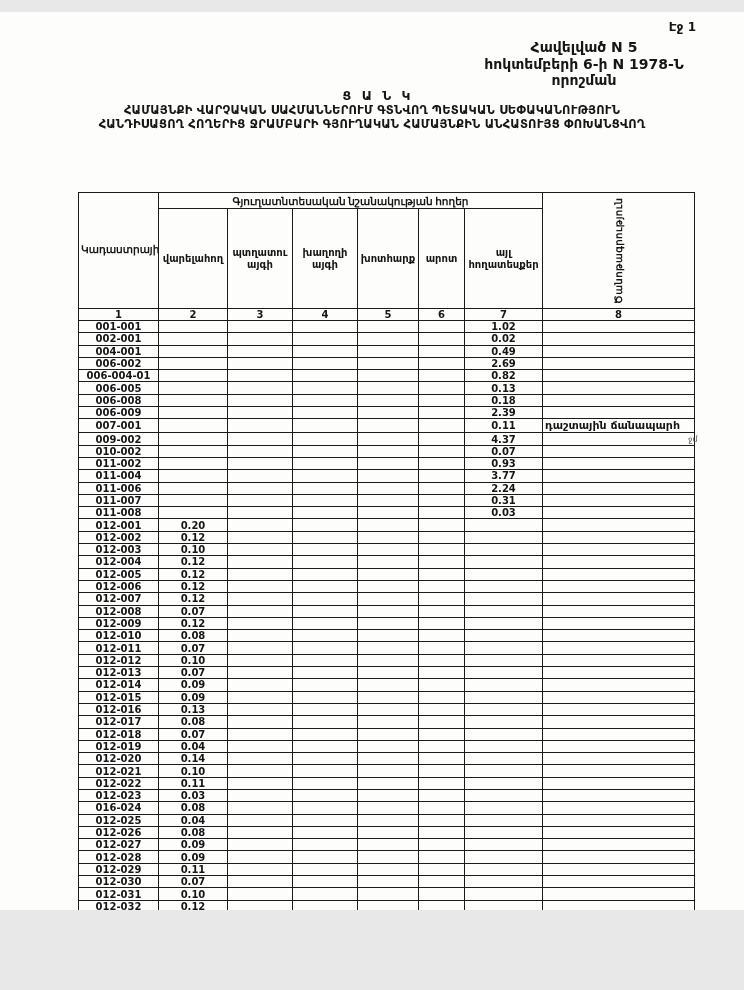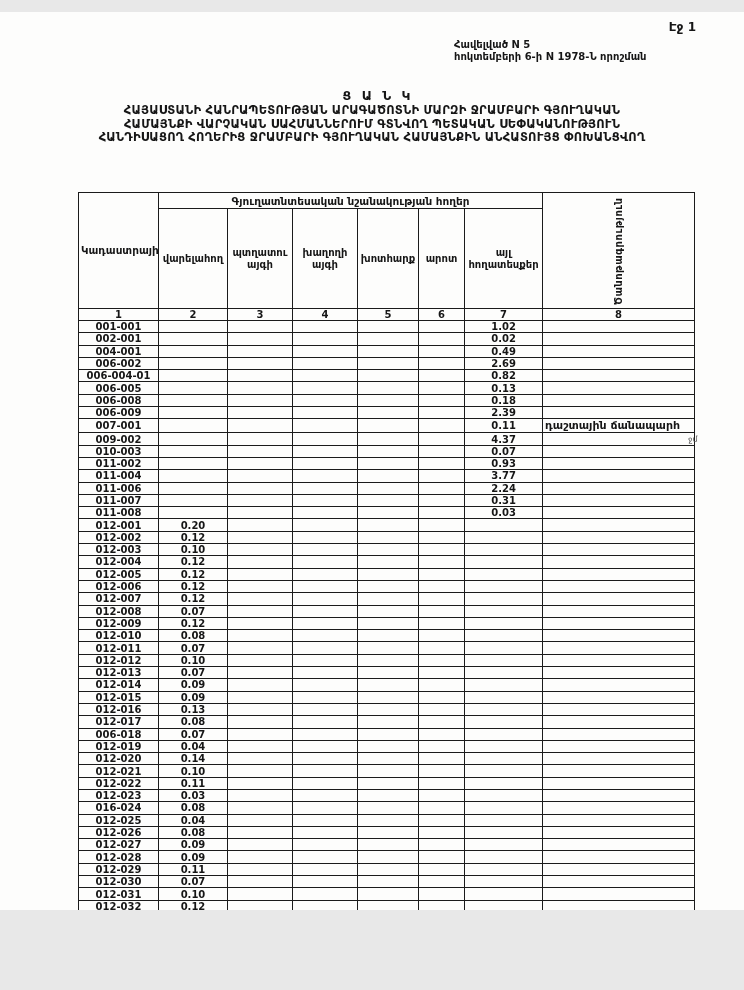--- a/index.html
+++ b/index.html
@@ -22,22 +22,22 @@
     top: 8px;
     right: 48px;
     font-size: 12px;
     font-weight: 700;
   }
   .annex {
     position: absolute;
     top: 27px;
     right: 30px;
     width: 260px;
-    text-align: left;
-    font-size: 10px;
+    text-align: center;
+    font-size: 14px;
     font-weight: 700;
     line-height: 1.18;
   }
   .title-word {
     position: absolute;
     top: 76px;
     left: 6px;
     width: 100%;
     text-align: center;
     font-size: 12.5px;
@@ -66,21 +66,21 @@
     font-weight: 700;
   }
   table.land th, table.land td {
     border: 1.5px solid #1b1b1b;
     padding: 0 2px;
     text-align: center;
     vertical-align: middle;
     overflow: hidden;
     white-space: nowrap;
   }
-  tr.group-row th { height: 15px; font-size: 10.5px; font-weight: 700; }
+  tr.group-row th { height: 15px; font-size: 10.5px; font-weight: 700; font-family: Liberation Serif, serif; }
   tr.sub-row th { height: 99px; font-weight: 700; white-space: normal; line-height: 1.15; }
   th.code-head { font-size: 9.5px; white-space: normal; line-height: 1.2; }
   th.note-head { vertical-align: middle; }
   .vert {
     writing-mode: vertical-rl;
     transform: rotate(180deg);
     margin: 0 auto;
     font-size: 10px;
     font-weight: 700;
     letter-spacing: 0.5px;
@@ -107,21 +107,20 @@
   <div class="page-marker">Էջ 1</div>
 
   <div class="annex">
     <div>Հավելված N 5</div>
     <div>հոկտեմբերի 6-ի N 1978-Ն որոշման</div>
   </div>
 
   <div class="title-word">Ց Ա Ն Կ</div>
 
   <div class="title">
-    <div>ՀԱՅԱՍՏԱՆԻ ՀԱՆՐԱՊԵՏՈՒԹՅԱՆ ԱՐԱԳԱԾՈՏՆԻ ՄԱՐԶԻ ՋՐԱՄԲԱՐԻ ԳՅՈՒՂԱԿԱՆ</div>
     <div>ՀԱՄԱՅՆՔԻ ՎԱՐՉԱԿԱՆ ՍԱՀՄԱՆՆԵՐՈՒՄ ԳՏՆՎՈՂ ՊԵՏԱԿԱՆ ՍԵՓԱԿԱՆՈՒԹՅՈՒՆ</div>
     <div>ՀԱՆԴԻՍԱՑՈՂ ՀՈՂԵՐԻՑ ՋՐԱՄԲԱՐԻ ԳՅՈՒՂԱԿԱՆ ՀԱՄԱՅՆՔԻՆ ԱՆՀԱՏՈՒՅՑ ՓՈԽԱՆՑՎՈՂ</div>
   </div>
 
   <table class="land">
     <colgroup>
       <col style="width:80px">
       <col style="width:69px">
       <col style="width:65px">
       <col style="width:65px">
@@ -252,21 +251,21 @@
           <td>009-002</td>
           <td></td>
           <td></td>
           <td></td>
           <td></td>
           <td></td>
           <td>4.37</td>
           <td class="note-cell"></td>
         </tr>
         <tr>
-          <td>010-003</td>
+          <td>010-002</td>
           <td></td>
           <td></td>
           <td></td>
           <td></td>
           <td></td>
           <td>0.07</td>
           <td class="note-cell"></td>
         </tr>
         <tr>
           <td>011-002</td>
@@ -482,21 +481,21 @@
           <td>012-017</td>
           <td>0.08</td>
           <td></td>
           <td></td>
           <td></td>
           <td></td>
           <td></td>
           <td class="note-cell"></td>
         </tr>
         <tr>
-          <td>006-018</td>
+          <td>012-018</td>
           <td>0.07</td>
           <td></td>
           <td></td>
           <td></td>
           <td></td>
           <td></td>
           <td class="note-cell"></td>
         </tr>
         <tr>
           <td>012-019</td>

